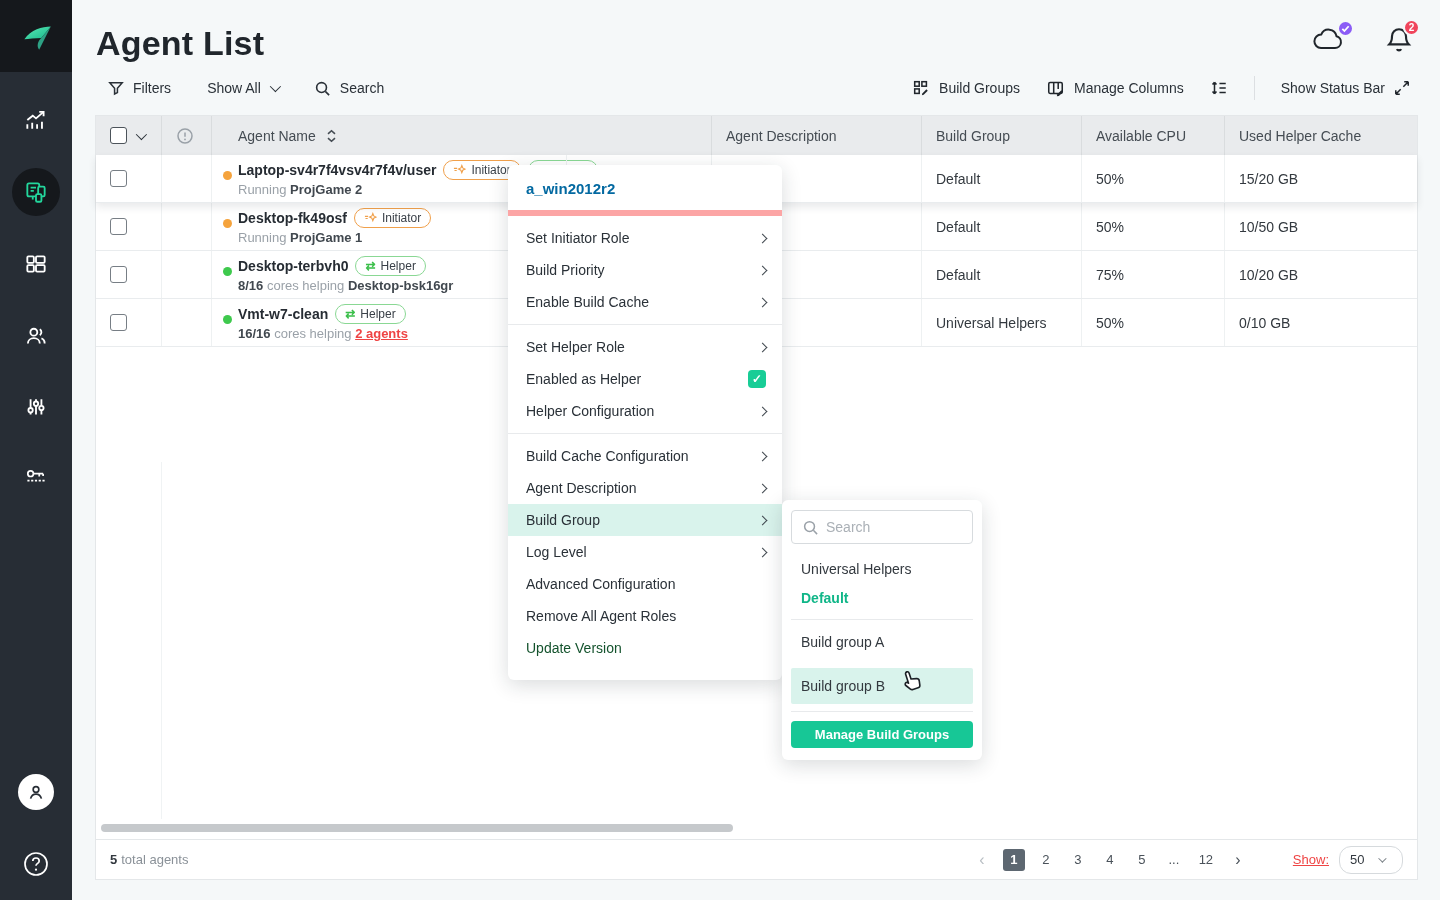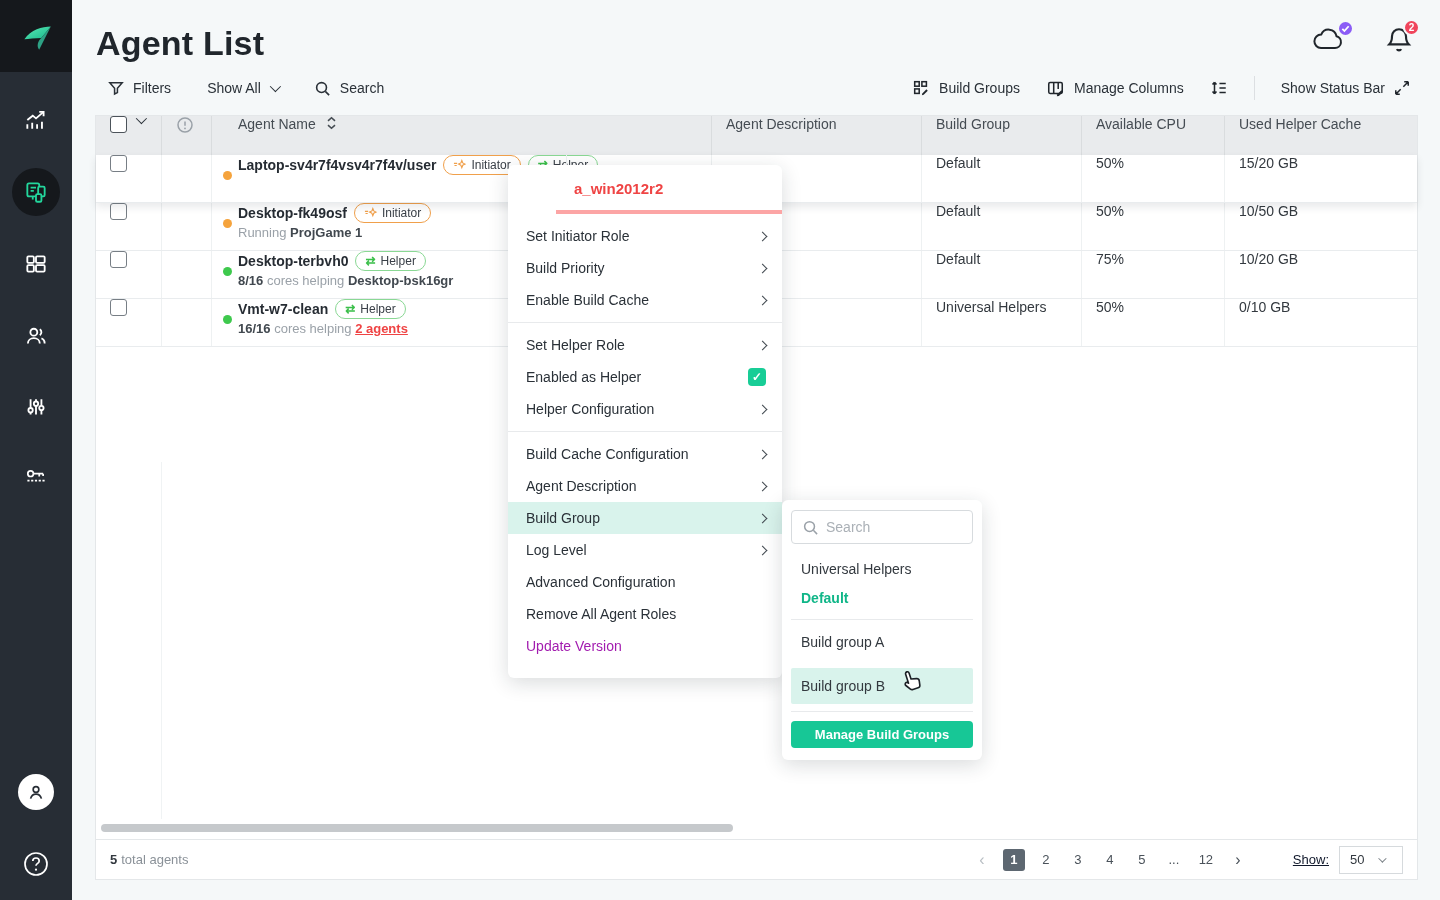--- a/index.html
+++ b/index.html
@@ -27,21 +27,21 @@
   .toolbar { position:absolute; left:0; top:68px; width:1368px; height:40px; display:flex; align-items:center; font-size:14px; color:#2a3138; }
   .tb-item { display:flex; align-items:center; gap:9px; cursor:pointer; white-space:nowrap; }
   .tb-left { display:flex; align-items:center; gap:36px; margin-left:36px; }
   .tb-right { display:flex; align-items:center; gap:26px; margin-left:auto; margin-right:30px; }
   .chev-down { width:8px; height:8px; border-right:1.7px solid #2a3138; border-bottom:1.7px solid #2a3138; transform:rotate(45deg) translateY(-2px); display:inline-block; }
   .tb-divider { width:1px; height:24px; background:#dcdfe2; }
 
   
   .table-card { position:absolute; left:23px; top:115px; width:1323px; height:725px; background:#fff; border:1px solid #e4e7e9; }
   .thead { position:absolute; left:0; top:0; width:100%; height:39px; background:#e9ebed; }
-  .cell { position:absolute; top:0; height:100%; display:flex; align-items:flex-start; padding-left:14px; }
+  .cell { position:absolute; top:0; height:100%; display:flex; align-items:center; padding-left:14px; }
   .hcell { font-size:14px; color:#454c53; border-left:1px solid #d9dcde; }
   .hcell:first-child { border-left:none; }
   .c0 { left:0; width:65px; }   .c1 { left:65px; width:50px; }
   .c2 { left:115px; width:355px; } .c3 { left:470px; width:145px; }
   .c4 { left:615px; width:210px; } .c5 { left:825px; width:160px; }
   .c6 { left:985px; width:143px; } .c7 { left:1128px; width:278px; }
 
   .trow { position:absolute; left:0; width:100%; height:48px; background:#fff; border-bottom:1px solid #e9ecee; }
   .trow .cell { font-size:14px; color:#33393f; border-left:1px solid #eef1f2; }
   .trow .cell:first-child { border-left:none; }
@@ -72,33 +72,33 @@
   
   .footer-card { position:absolute; left:23px; top:840px; width:1323px; height:40px; background:#fff; border:1px solid #e4e7e9; border-top:none; display:flex; align-items:center; font-size:13px; }
   .total { margin-left:14px; color:#8a9198;text-align:center; }
   .total b { color:#32383f; font-weight:700; margin-right:4px; }
   .pager { margin-left:auto; display:flex; align-items:center; gap:10px; }
   .pg { min-width:22px; height:22px; display:flex; align-items:center; justify-content:center; color:#4a525a; cursor:pointer; font-size:13px; }
   .pg.current { background:#5d6771; color:#fff; border-radius:3px; font-weight:700; }
   .pg-arrow { color:#b9bfc4; font-size:16px; }
   .pg-arrow.on { color:#4a525a; }
   .show-wrap { display:flex; align-items:center; gap:10px; margin-left:44px; margin-right:14px; }
-  .show-label { color:#0f172a;text-decoration:underline; }
-  .size-select { width:64px; height:28px; border:1px solid #d6dadd; border-radius:0; background:#fff; display:flex; align-items:center; padding:0 10px; gap:14px; cursor:pointer; color:#32383f; }
+  .show-label { color:#ef4444;text-decoration:underline; }
+  .size-select { width:64px; height:28px; border:1px solid #d6dadd; border-radius:12px; background:#fff; display:flex; align-items:center; padding:0 10px; gap:14px; cursor:pointer; color:#32383f; }
   .size-select .chev-down { width:6px; height:6px; border-color:#7a8187; }
 
   
   .ctx-menu { position:absolute; left:508px; top:165px; width:274px; background:#fff; border-radius:6px; box-shadow:0 5px 20px rgba(25,35,45,.16); z-index:20; padding-bottom:10px; }
-  .ctx-title { padding:15px 18px 13px; font-size:15px; font-weight:700; color:#ef4444; border-bottom:4px solid #fca5a5;margin-left:48px; }
+  .ctx-title { padding:15px 18px 13px; font-size:15px; font-weight:700; color:#0369a1; border-bottom:6px solid #fca5a5; }
   .ctx-group { padding:6px 0; }
   .ctx-sep { height:1px; background:#e8eaec; }
   .mi { height:32px; display:flex; align-items:center; padding:0 16px 0 18px; font-size:14px; color:#2a3138; cursor:pointer; }
   .mi .sub-chev { margin-left:auto; width:7px; height:7px; border-top:1.7px solid #41484f; border-right:1.7px solid #41484f; transform:rotate(45deg); }
   .mi.highlight { background:#d9f3ec; }
-  .mi.disabled { color:#a21caf; cursor:default; }
+  .mi.disabled { color:#14532d; cursor:default; }
   .mini-check { margin-left:auto; width:18px; height:18px; border-radius:4px; background:#18cd96; color:#fff; display:flex; align-items:center; justify-content:center; font-size:12px; font-weight:700; }
 
   
   .submenu { position:absolute; left:782px; top:500px; width:200px; background:#fff; border-radius:6px; box-shadow:0 5px 20px rgba(25,35,45,.16); z-index:21; padding:10px 9px 12px; }
   .search-box { position:relative; height:34px; border:1px solid #d7dbde; border-radius:4px; background:#fff; margin-bottom:10px; }
   .search-box input { position:absolute; left:34px; top:0; width:140px; height:32px; border:none; outline:none; font-size:14px; color:#33393f; font-family:"Liberation Sans",sans-serif; background:transparent; }
   .search-box input::placeholder { color:#aab0b6; }
   .search-glyph { position:absolute; left:10px; top:8px; color:#9aa1a8; }
   .sm-item { height:29px; display:flex; align-items:center; padding:0 10px; font-size:14px; color:#33393f; cursor:pointer; border-radius:2px; }
   .sm-item.selected { color:#10b688; font-weight:700; }
@@ -364,20 +364,23 @@
                 <path d="M1 4.2 h3.4 M1.6 6.6 h2.4"></path>
                 <path d="M9.5 1.2 l1 2.6 2.5 1.2 -2.5 1.2 -1 2.6 -1-2.6 -2.5-1.2 2.5-1.2 Z"></path>
               </svg>
               <span>Initiator</span>
             </span>
             <span class="tag tag-helper">
               <span class="sw">⇄</span>
               <span>Helper</span>
             </span>
           </div>
+          <div class="line2">
+            <span>Running</span> <span class="strong">ProjGame 2</span>
+          </div>
         </div>
       </div>
       <div class="cell c3"></div>
       <div class="cell c4"></div>
       <div class="cell c5">Default</div>
       <div class="cell c6">50%</div>
       <div class="cell c7">
         <span>15/20 GB</span>
 
       </div>

